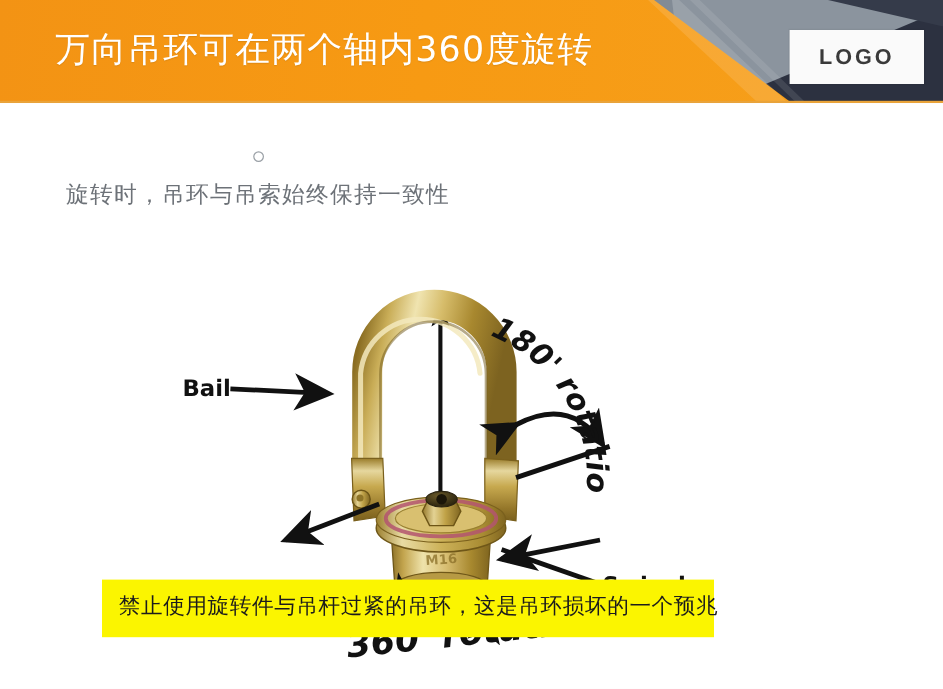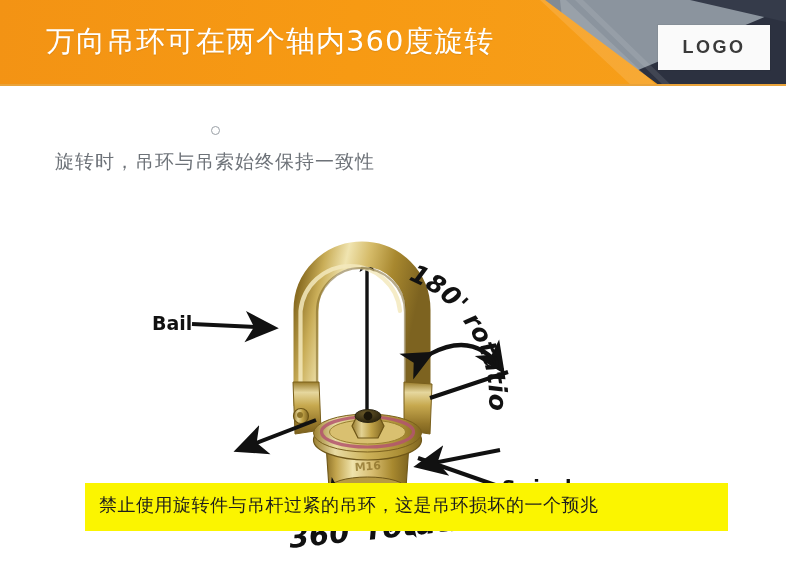--- a/index.html
+++ b/index.html
@@ -103,21 +103,21 @@
   }
 
   
   .diagram{
     position:absolute;left:130px;top:72px;width:520px;height:400px;
   }
   .diagram svg{display:block;}
 
   
   .warn-bar{
-    position:absolute;left:85px;top:397px;width:643px;height:48px;
+    position:absolute;left:85px;top:397px;width:510px;height:48px;
     background:#fbf500;
   }
   .warn-text{
     position:absolute;left:14px;top:10px;
     font-size:18px;color:#1c1c1c;letter-spacing:0.5px;
     font-family:"DejaVu Sans","Liberation Sans",sans-serif;
     white-space:nowrap;
   }
 </style>
 </head>

